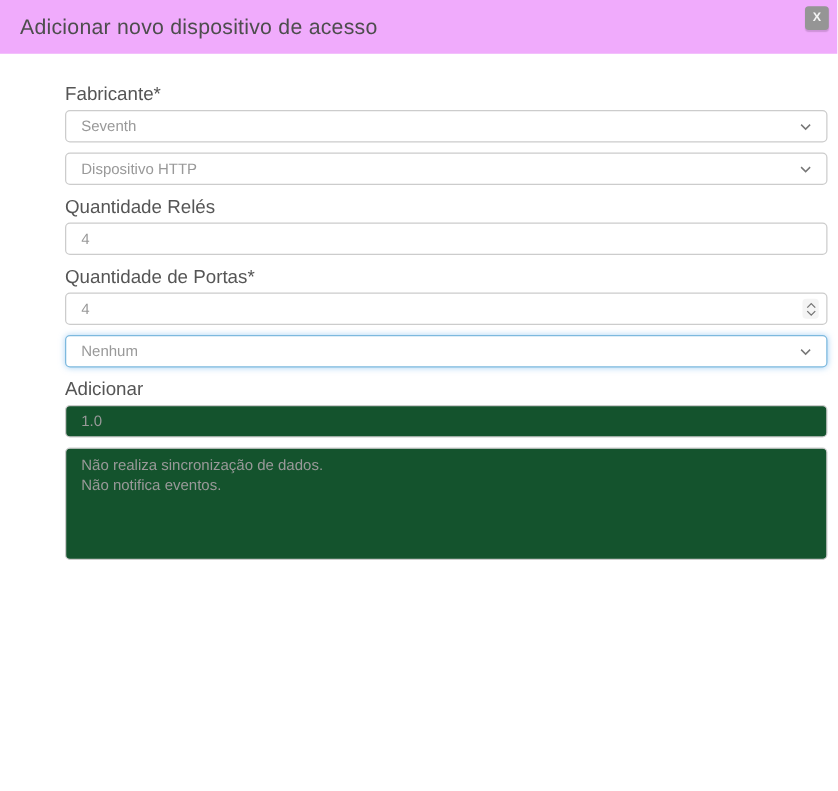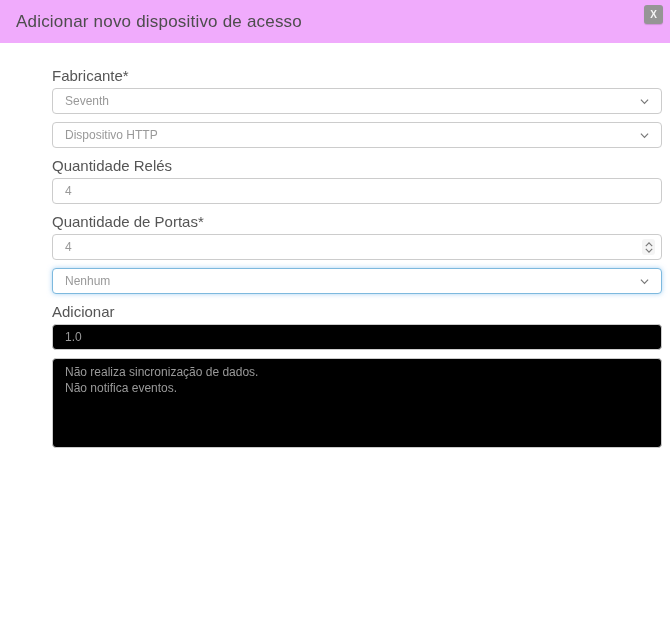--- a/index.html
+++ b/index.html
@@ -90,21 +90,21 @@
     height: 9px;
     color: #777777;
   }
   .select-box.focused {
     border-color: #7db9de;
     box-shadow: 0 0 5px rgba(102,175,233,0.55);
   }
 
   .form-control.disabled,
   textarea.form-control[disabled] {
-    background: #000000;
+    background: #14532d;
     color: #999999;
   }
 
   
   .number-wrap { position: relative; }
   .number-wrap input { padding-right: 26px; }
   .number-wrap input::-webkit-outer-spin-button,
   .number-wrap input::-webkit-inner-spin-button { -webkit-appearance: none; }
   .spinner {
     position: absolute;

